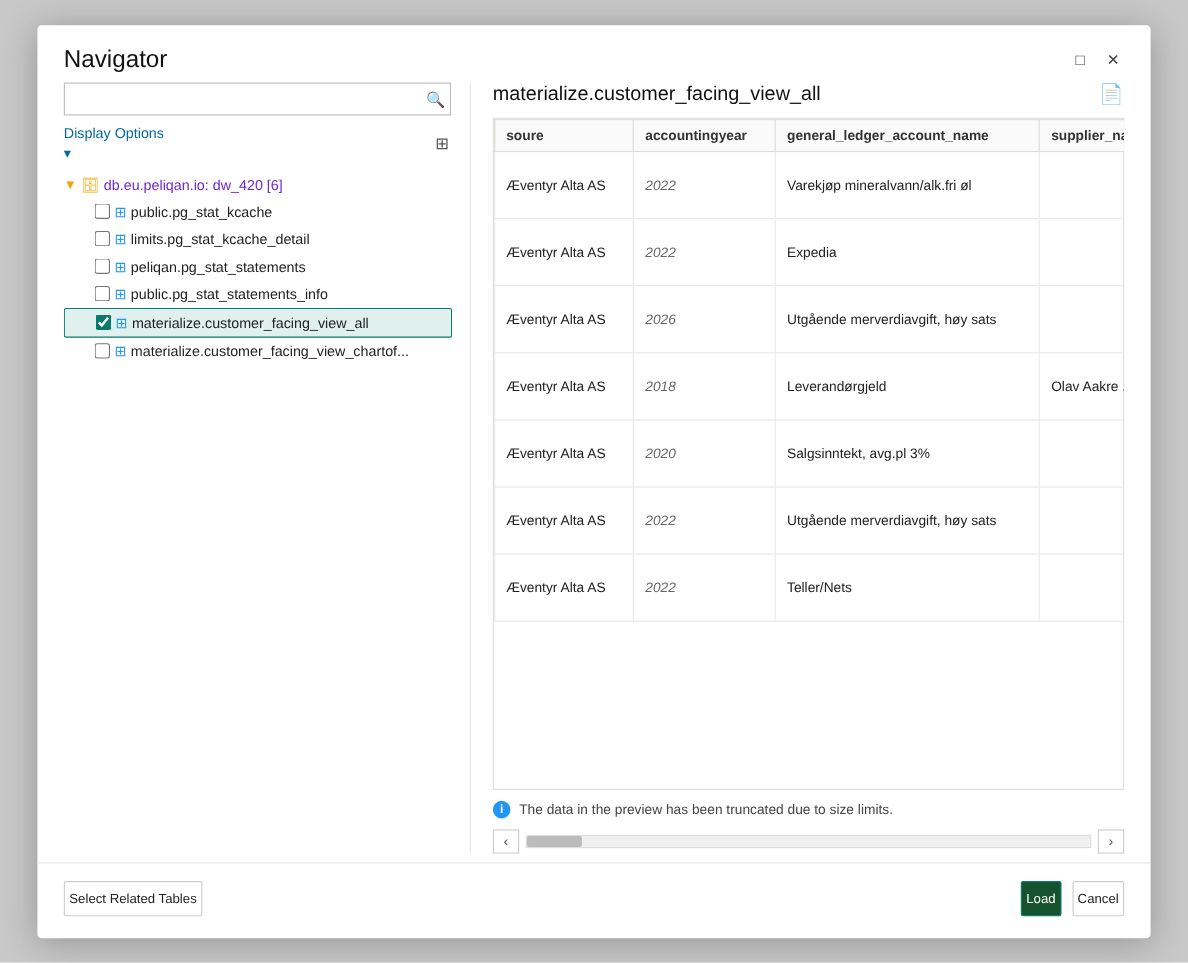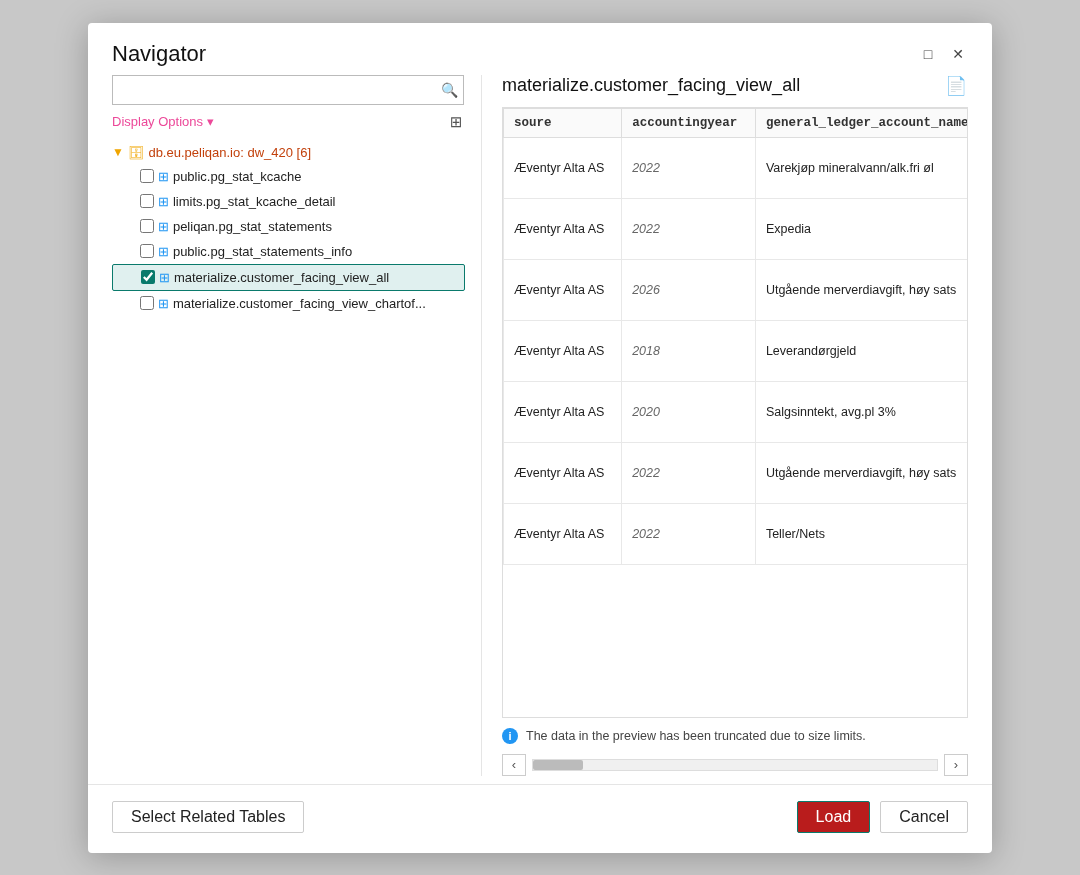--- a/index.html
+++ b/index.html
@@ -10,21 +10,21 @@
       justify-content: center;
       min-height: 100vh;
       font-family: 'Segoe UI', Arial, sans-serif;
       font-size: 13px;
       color: #222;
     }
     .dialog {
       background: #fff;
       border-radius: 4px;
       box-shadow: 0 4px 32px rgba(0,0,0,0.25);
-      width: 904px;
+      width: 1012px;
       min-height: 830px;
       display: flex;
       flex-direction: column;
       padding: 0;
       position: relative;
     }
     .title-bar {
       display: flex;
       align-items: center;
       justify-content: space-between;
@@ -96,25 +96,26 @@
       display: flex;
       align-items: center;
       justify-content: space-between;
       margin-bottom: 10px;
     }
     .display-options-btn {
       background: none;
       border: none;
       cursor: pointer;
       font-size: 13px;
-      color: #ec4899;
+      color: #0369a1;
       display: flex;
       align-items: flex-start;
       gap: 4px;
       padding: 0;
+      flex-direction: column;
     }
     .icon-small {
       width: 18px;
       height: 18px;
       display: inline-flex;
       align-items: center;
       justify-content: center;
     }
 
     .tree {
@@ -125,21 +126,21 @@
     .tree-root {
       display: flex;
       align-items: center;
       gap: 4px;
       padding: 4px 0;
       cursor: pointer;
       user-select: none;
     }
     .tree-root-label {
       font-weight: 400;
-      color: #c2410c;
+      color: #6d28d9;
     }
     .tree-item {
       display: flex;
       align-items: center;
       gap: 4px;
       padding: 5px 4px 5px 28px;
       cursor: pointer;
       user-select: none;
       border-radius: 2px;
     }
@@ -200,21 +201,20 @@
       min-height: 0;
     }
     table {
       border-collapse: collapse;
       font-size: 12.5px;
       width: 100%;
       min-width: 600px;
     }
     thead tr {
       background: #fde047;
-      font-family: Liberation Mono, monospace;
     }
     th {
       border: 1px solid #ddd;
       padding: 7px 10px;
       font-weight: 600;
       text-align: left;
       white-space: nowrap;
       background: #fafafa;
       color: #333;
     }
@@ -292,30 +292,30 @@
       border-top: 1px solid #e5e5e5;
       margin-top: 8px;
     }
     .footer-left {}
     .footer-right {
       display: flex;
       gap: 10px;
     }
     .btn {
       height: 32px;
-      padding: 0 18px;
+      padding: 0 4px;
       border-radius: 2px;
-      font-size: 16px;
+      font-size: 12px;
       cursor: pointer;
       border: 1px solid #ccc;
       background: #fff;
       color: #222;
     }
     .btn-primary {
-      background: #b91c1c;
+      background: #14532d;
       color: #fff;
       border: 1px solid #0a7a6c;
     }
     .btn-outline {
       background: #fff;
       color: #222;
       border: 1px solid #ccc;
     }
   </style>
 </head>

